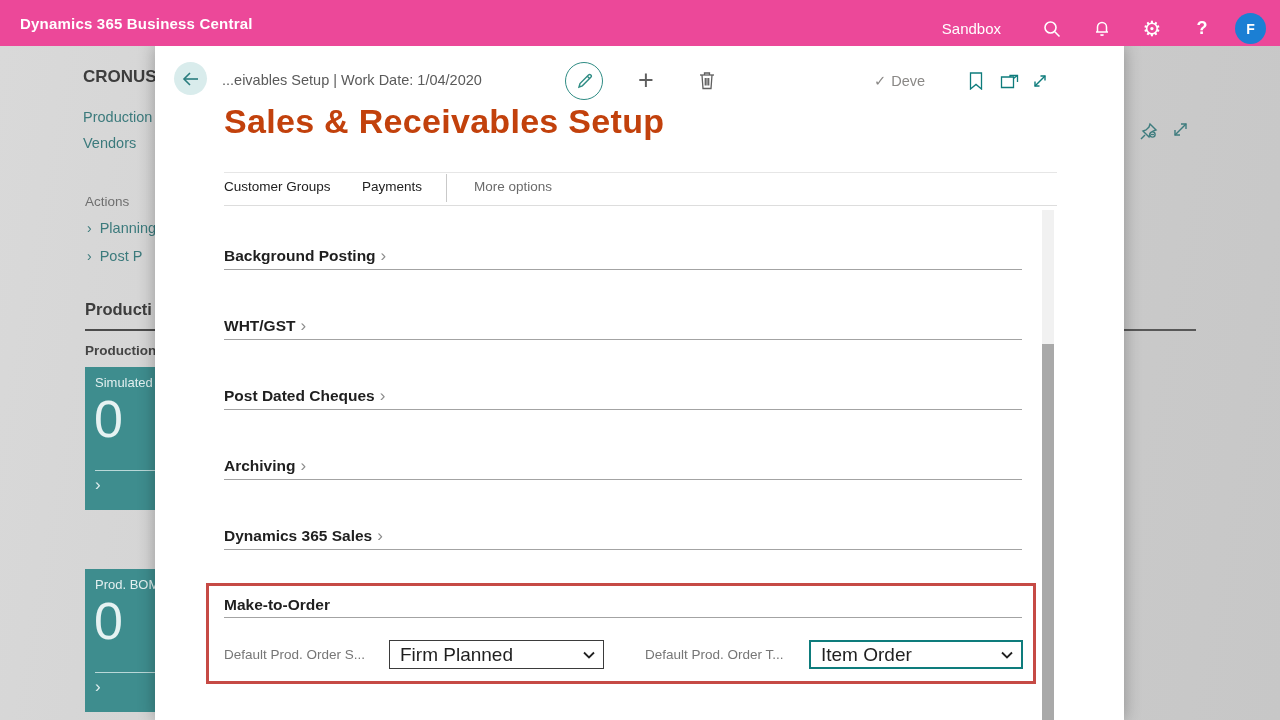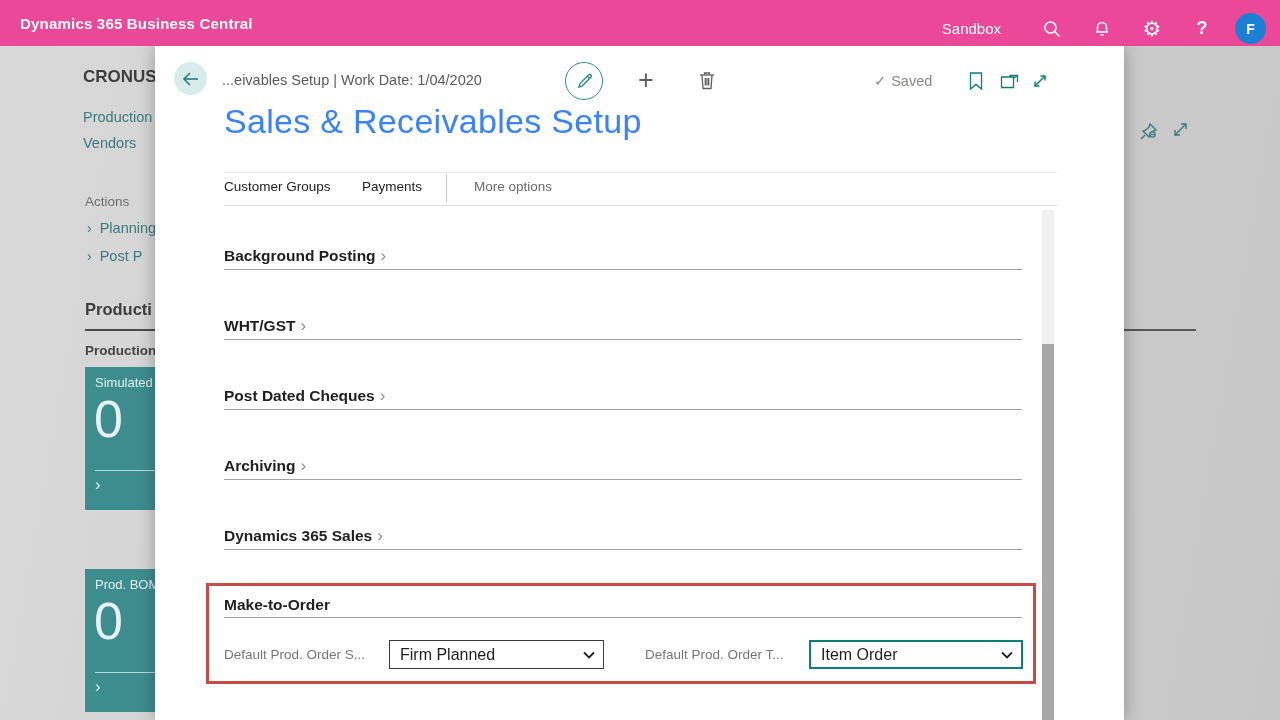--- a/index.html
+++ b/index.html
@@ -48,40 +48,40 @@
                  display:flex; align-items:center; justify-content:center; color:#2a7d7f; cursor:pointer; }
   .crumb { left:67px; top:26px; font-size:14.5px; color:#5a5a5a; white-space:nowrap; }
   .pencil-circle { left:410px; top:16px; width:38px; height:38px; border-radius:50%; border:1px solid #2f8c84;
                    display:flex; align-items:center; justify-content:center; color:#2f8c84; cursor:pointer; }
   .hdr-plus { left:476px; top:20px; width:30px; height:30px; font-size:27px; font-weight:300; color:#5f5f5f;
               text-align:center; line-height:28px; cursor:pointer; }
   .hdr-trash { left:544px; top:25px; color:#5f5f5f; cursor:pointer; }
   .saved { left:719px; top:27px; font-size:14.5px; color:#8a8886; white-space:nowrap; }
   .saved .check { margin-right:5px; }
   .hdr-teal { color:#0e7c7c; cursor:pointer; }
-  .page-title { left:69px; top:56px; font-size:34px; font-weight:400; color:#3b82f6; white-space:nowrap; letter-spacing:.3px; }
+  .page-title { left:69px; top:56px; font-size:34px; font-weight:700; color:#c2410c; white-space:nowrap; letter-spacing:.3px; }
   .rule { height:1px; background:#e6e6e6; }
   .tabs-rule-top { left:69px; top:126px; width:833px; }
   .tab { top:133px; font-size:13.5px; color:#212121; white-space:nowrap; cursor:pointer; }
   .tab-sep { left:291px; top:128px; width:1px; height:28px; background:#c9c9c9; }
   .more-opts { left:319px; top:133px; font-size:13.5px; color:#6b6b6b; white-space:nowrap; cursor:pointer; }
   .tabs-rule-bot { left:69px; top:159px; width:833px; background:#dddddd; }
 
   .section { position:absolute; left:69px; width:798px; cursor:pointer; }
   .section-title { font-size:15.5px; font-weight:700; color:#1f1f1f; display:inline-block; }
   .section-chev { font-size:17px; color:#8c8c8c; margin-left:5px; font-weight:400; }
   .section-line { margin-top:3px; height:1px; background:#a3a3a3; }
 
   .red-box { left:51px; top:537px; width:830px; height:101px; border:3px solid #c64a45; }
   .mto-title { left:69px; top:550px; }
   .field-label { top:594px; height:29px; line-height:29px; font-size:13.5px; color:#767676; white-space:nowrap; }
   .combobox { top:594px; height:29px; background:#fff; display:flex; align-items:center; cursor:pointer; }
   .combo-dark { border:1px solid #3b3b3b; }
   .combo-teal { border:2px solid #0e7c7c; }
-  .combo-value { font-size:16px; color:#1f1f1f; margin-left:10px; flex:1; white-space:nowrap; overflow:hidden; }
+  .combo-value { font-size:19px; color:#1f1f1f; margin-left:10px; flex:1; white-space:nowrap; overflow:hidden; }
   .combo-chev { margin-right:8px; color:#222; display:flex; }
 
   .scrollbar { left:887px; top:164px; width:12px; height:510px; background:#f1f1f1; cursor:pointer; }
   .scroll-thumb { position:absolute; left:0; top:134px; width:12px; height:376px; background:#a9a9a9; }
 </style>
 </head>
 <body>
 
 <div id="screen">
 
@@ -179,21 +179,21 @@
         <line x1="1" y1="4" x2="15" y2="4"></line>
           <path d="M5.5 4 V2 h5 v2"></path>
         <path d="M3 4 l1 13.5 h8 L13 4"></path>
           <line x1="6.3" y1="7" x2="6.3" y2="14.5"></line>
           <line x1="8" y1="7" x2="8" y2="14.5"></line>
           <line x1="9.7" y1="7" x2="9.7" y2="14.5"></line>
       </svg>
     </div>
 
     <div class="dg-abs saved">
-      <span class="check">✓</span><span>Saved</span>
+      <span class="check">✓</span><span>Deve</span>
     </div>
     <div class="dg-abs hdr-teal" style="left:814px; top:26px;">
       <svg width="14" height="18" viewBox="0 0 14 18" fill="none" stroke="#0e7c7c" stroke-width="1.3">
         <path d="M1.5 1 h11 v16 l-5.5 -4.6 -5.5 4.6 z"></path>
       </svg>
     </div>
     <div class="dg-abs hdr-teal" style="left:845px; top:28px;">
       <svg width="19" height="15" viewBox="0 0 19 15" fill="none" stroke="#0e7c7c" stroke-width="1.3">
         <path d="M1.5 3 h12 v10.5 h-12 z"></path>
           <path d="M10 3 V1.5 h7.5 V8"></path>

